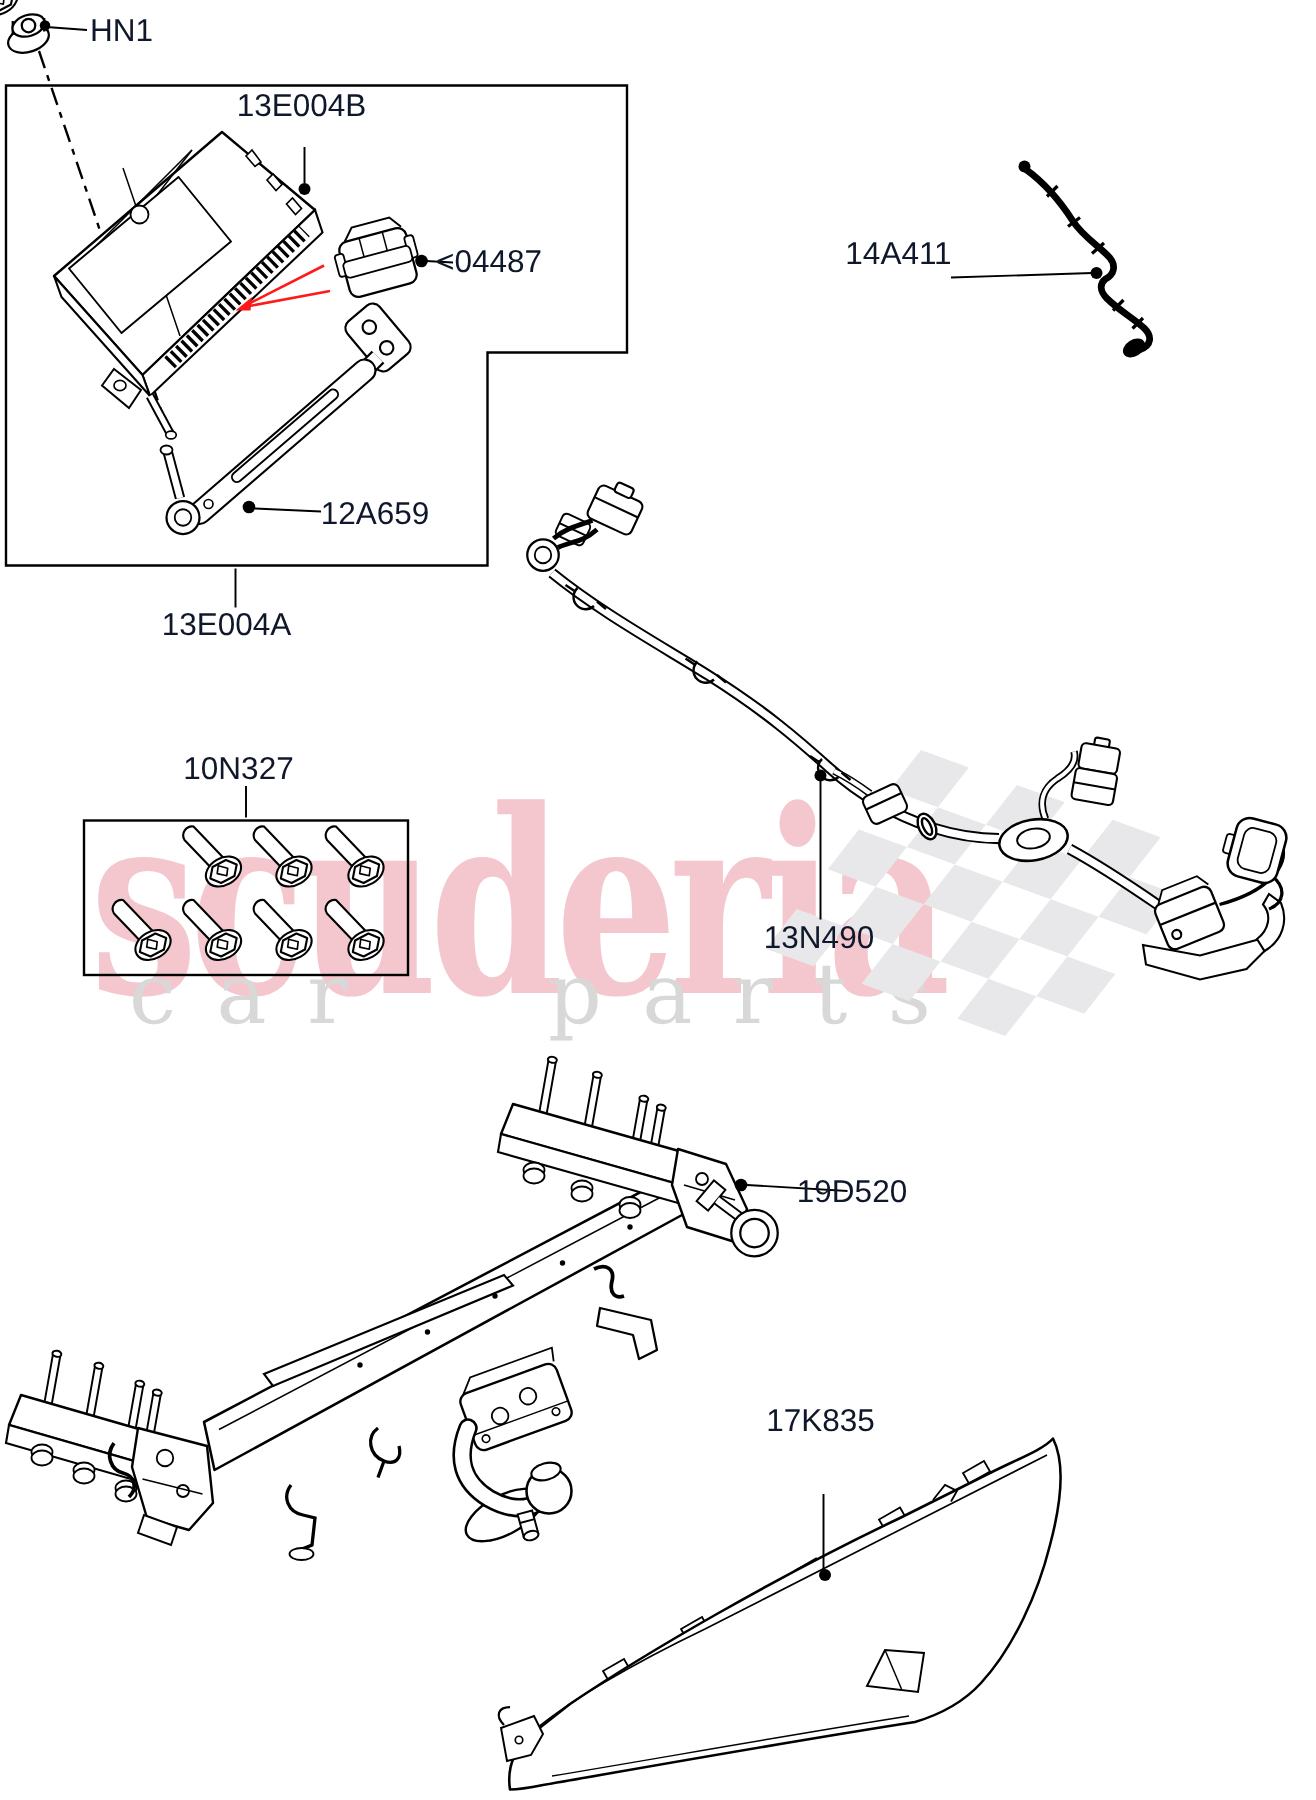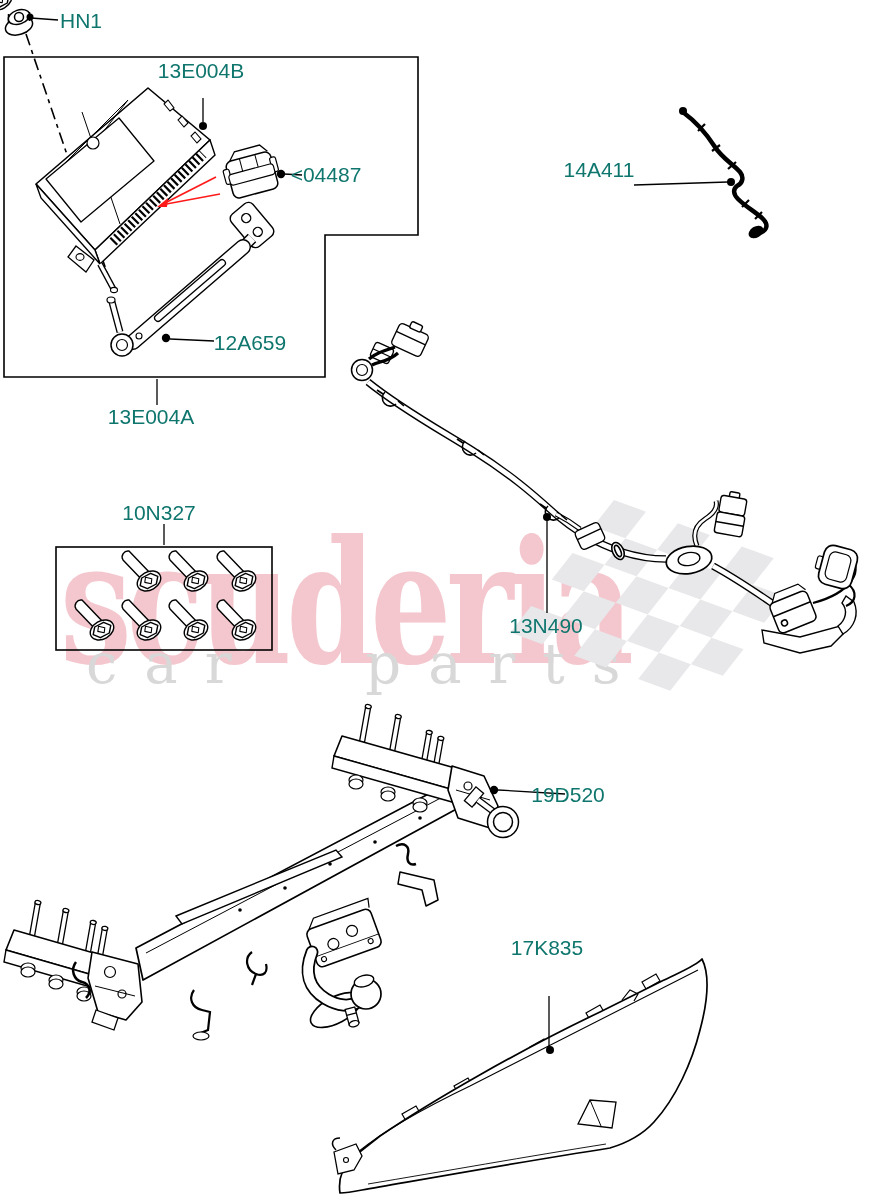--- a/index.html
+++ b/index.html
@@ -1,19 +1,19 @@
 <!DOCTYPE html>
 <html><head>
 <meta charset="utf-8">
 <style>
   html,body{margin:0;padding:0;background:#fff;}
   #page{position:relative;width:877px;height:1200px;background:#fff;overflow:hidden;
         font-family:"Liberation Sans",sans-serif;}
   #art{position:absolute;left:0;top:0;}
-  .part-label{position:absolute;transform:translate(-50%,-50%);color:#0f766e;
+  .part-label{position:absolute;transform:translate(-50%,-50%);color:#0f172a;
         font-size:21px;letter-spacing:0px;white-space:nowrap;cursor:pointer;}
   .wm-brand{position:absolute;left:60px;top:518px;font-family:"DejaVu Serif",serif;
         font-weight:bold;font-size:170px;line-height:1;color:#f4c7ce;letter-spacing:-7px;
         transform:scaleX(0.75);transform-origin:left top;}
   .wm-tagline{position:absolute;left:86px;top:636px;font-family:"DejaVu Serif",serif;
         font-size:56px;line-height:1;color:#d8d8d8;letter-spacing:27px;word-spacing:62px;}
 </style>
 </head>
 <body>
 

